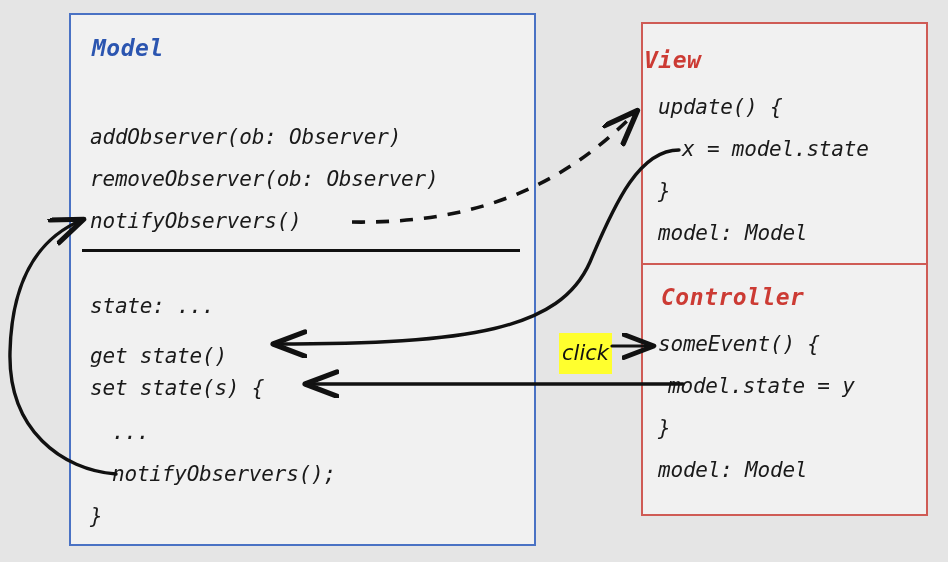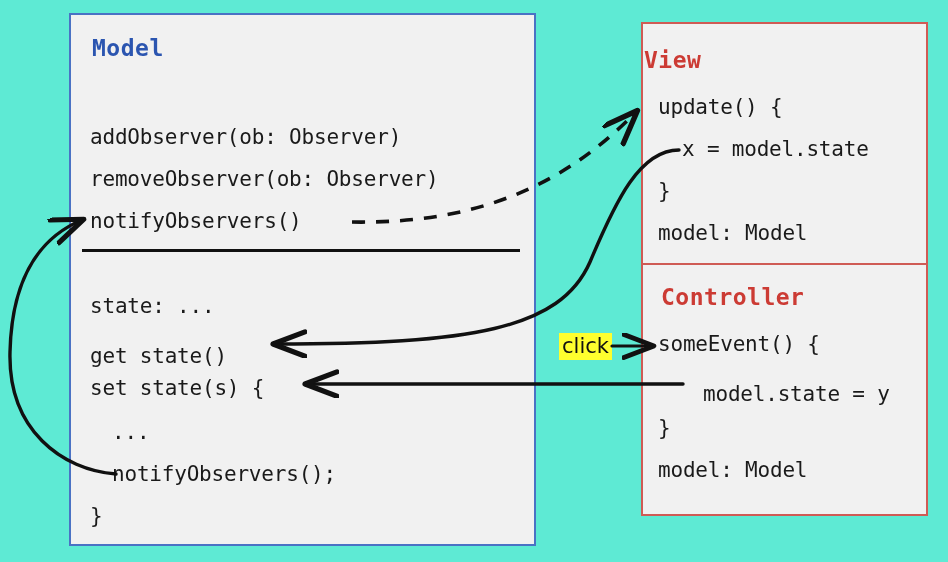--- a/index.html
+++ b/index.html
@@ -1,18 +1,18 @@
 <!DOCTYPE html>
 <html><head>
 <meta charset="utf-8">
 <style>
   html,body{margin:0;padding:0;background:#ffffff;}
   body{width:948px;height:562px;overflow:hidden;
        font-family:"DejaVu Sans Mono","Liberation Mono",monospace;}
-  #stage{position:relative;width:948px;height:562px;background:#5eead4;}
+  #stage{position:relative;width:948px;height:562px;background:#e5e5e5;font-style:italic;}
 
   
   .box{position:absolute;background:#f1f1f1;box-sizing:border-box;}
   #model-box{left:69px;top:13px;width:467px;height:533px;border:2px solid #4a72c4;}
   #view-box{left:641px;top:22px;width:287px;height:241px;
             border:2px solid #cf5b55;border-bottom:none;}
   #controller-box{left:641px;top:263px;width:287px;height:253px;
             border:2px solid #cf5b55;}
 
   
@@ -42,27 +42,27 @@
   
   #v-title{left:644px;top:50px;}
   #v-l1{left:658px;top:97px;}
   #v-l2{left:682px;top:139px;}
   #v-l3{left:658px;top:181px;}
   #v-l4{left:658px;top:223px;}
 
   
   #c-title{left:661px;top:287px;}
   #c-l1{left:658px;top:334px;}
-  #c-l2{left:703px;top:376px;margin-top:8px;}
+  #c-l2{left:668px;top:376px;}
   #c-l3{left:658px;top:418px;}
   #c-l4{left:658px;top:460px;}
 
   
   #click-label{position:absolute;left:559px;top:333px;
-      background:#ffff2e;color:#111;padding:1px 3px;
+      background:#ffff2e;color:#111;padding:8px 3px;
       font-family:"DejaVu Sans","Liberation Sans",sans-serif;
       font-size:21px;line-height:25px;}
 
   #arrows{position:absolute;left:0;top:0;width:948px;height:562px;
           pointer-events:none;}
 </style>
 </head>
 <body>
 
 <div id="stage">

